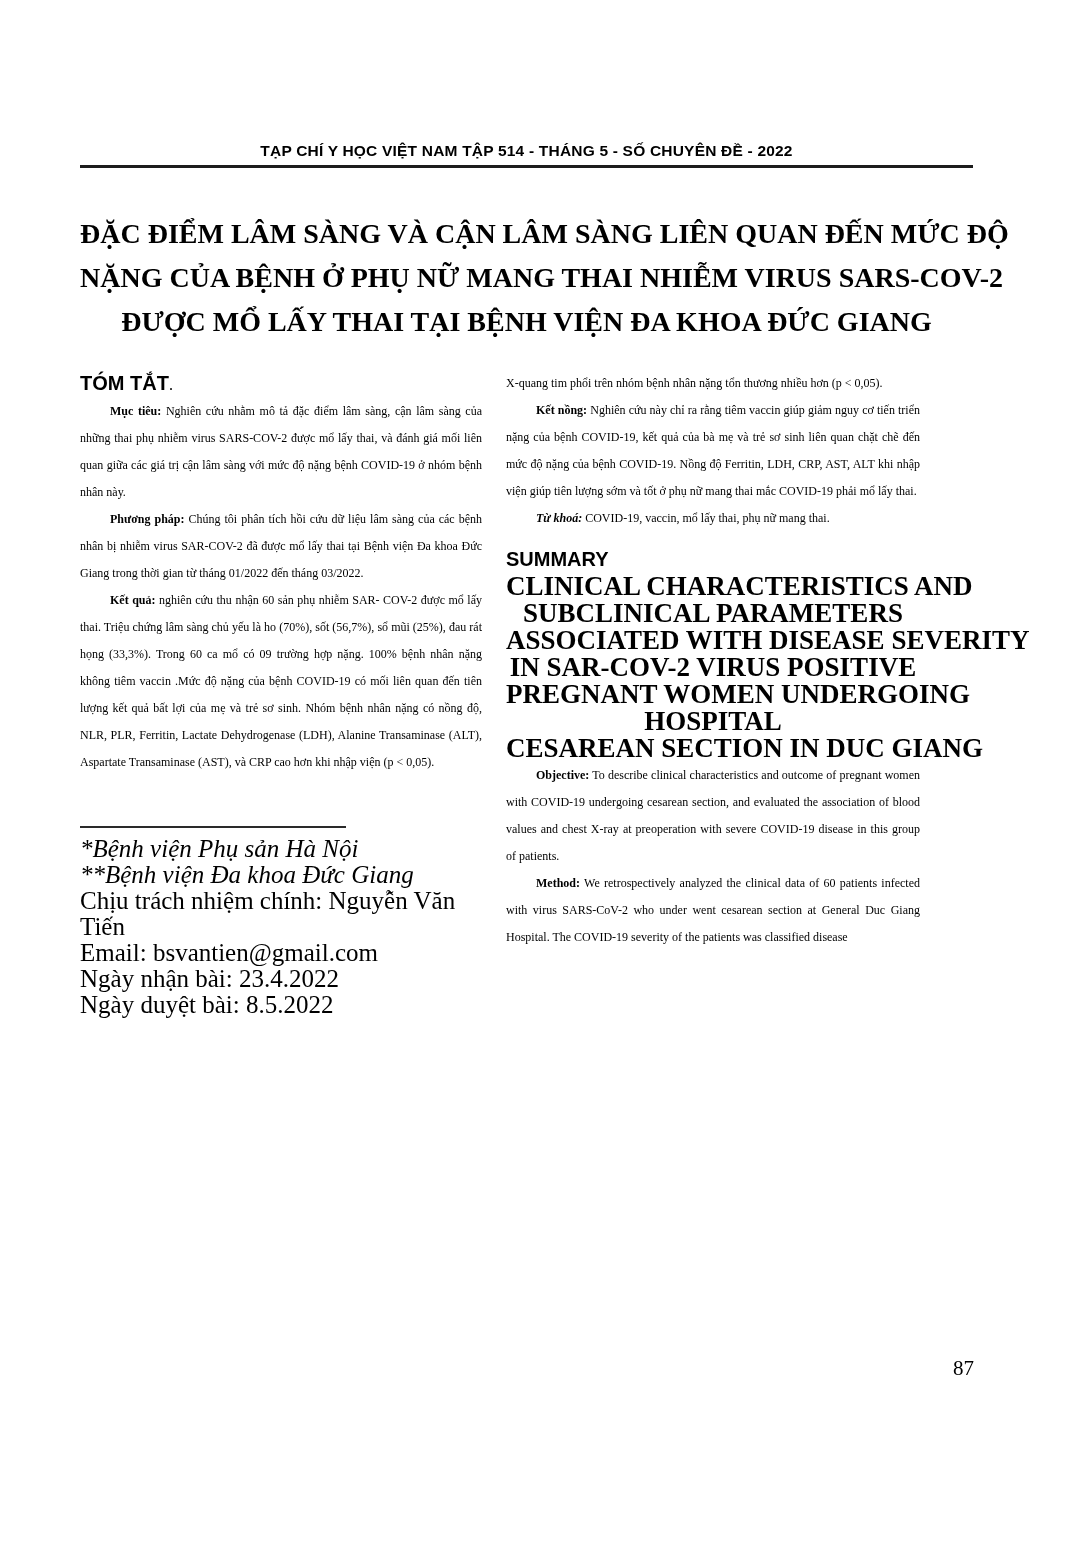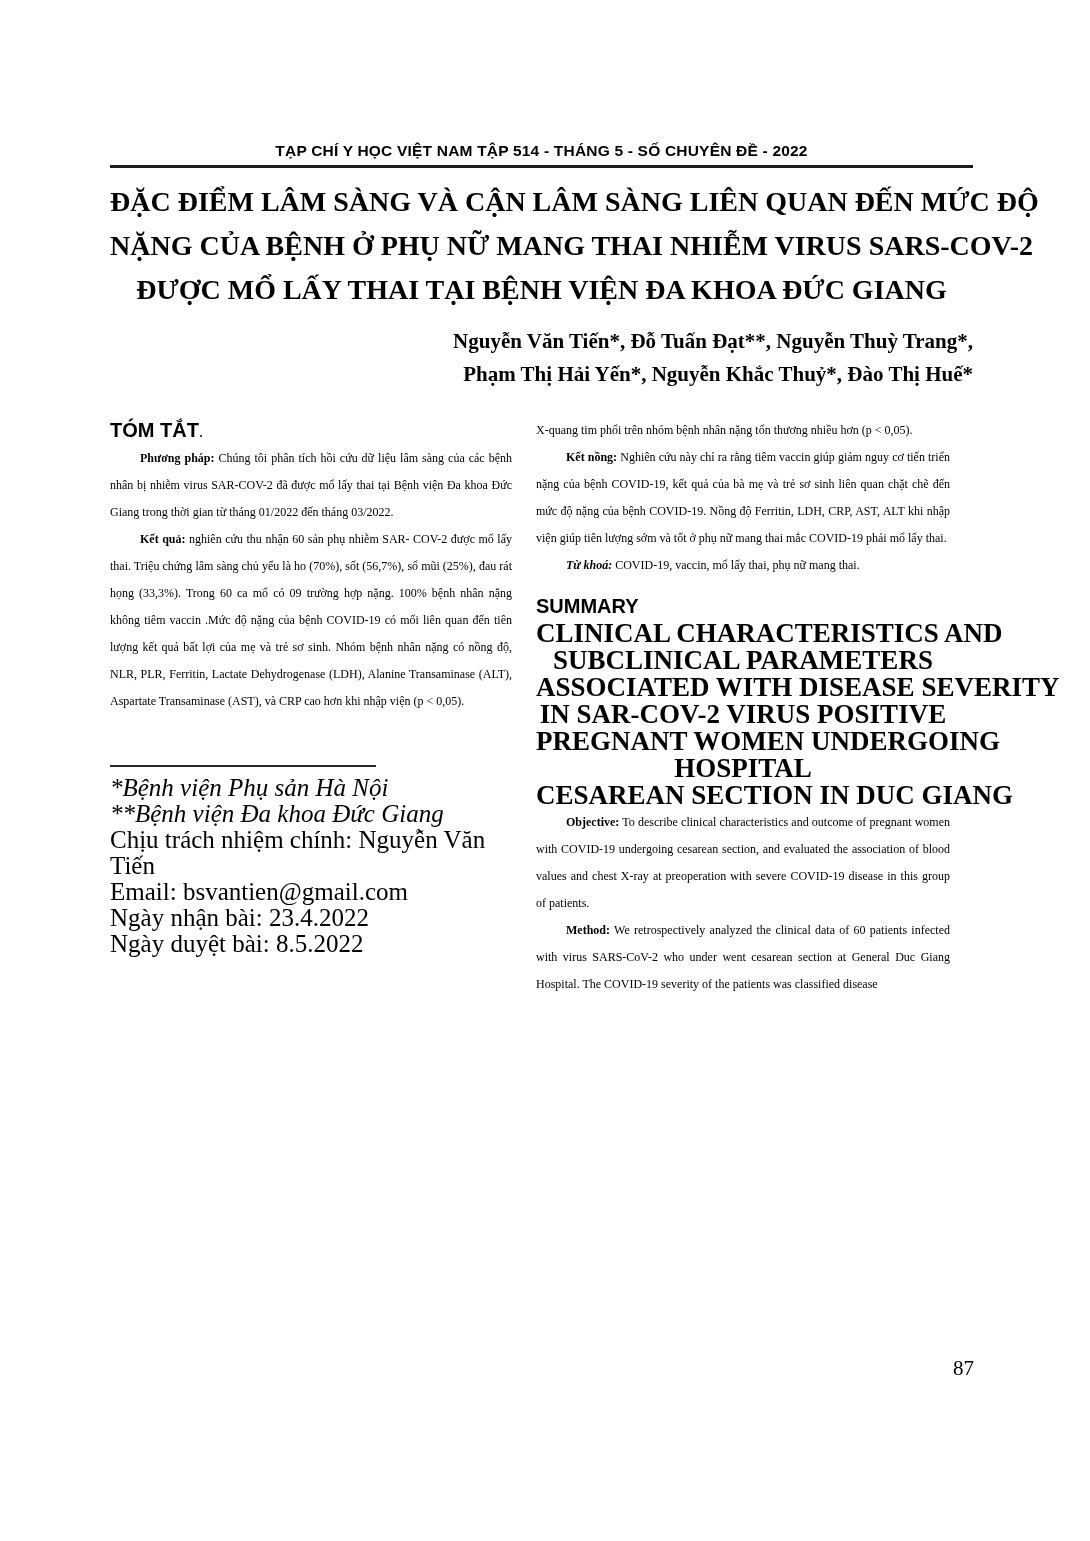--- a/index.html
+++ b/index.html
@@ -6,38 +6,38 @@
     margin: 0;
     padding: 0;
     background: #ffffff;
   }
   .page {
     position: relative;
     width: 1090px;
     height: 1541px;
     background: #ffffff;
     box-sizing: border-box;
-    padding: 142px 117px 0 110px;
+    padding: 142px 117px 0 80px;
     color: #000000;
     font-family: "Liberation Serif", "DejaVu Serif", serif;
   }
   
   .journal-head {
     text-align: center;
     font-family: "Liberation Sans", "DejaVu Sans", sans-serif;
     font-weight: bold;
     font-size: 15.5px;
     line-height: 18px;
     letter-spacing: 0.2px;
     border-bottom: 3px solid #1c1c1c;
     padding-bottom: 5px;
   }
   
   .article-title {
-    margin-top: 12px;
+    margin-top: 44px;
     text-align: center;
     font-weight: bold;
     font-size: 28px;
   }
   .article-title .t-line {
     line-height: 44px;
     white-space: nowrap;
   }
   
   .authors {
@@ -120,31 +120,28 @@
 <div class="page">
 
   <div class="journal-head">TẠP CHÍ Y HỌC VIỆT NAM TẬP 514 - THÁNG 5 - SỐ CHUYÊN ĐỀ - 2022</div>
 
   <div class="article-title">
     <div class="t-line">ĐẶC ĐIỂM LÂM SÀNG VÀ CẬN LÂM SÀNG LIÊN QUAN ĐẾN MỨC ĐỘ</div>
     <div class="t-line">NẶNG CỦA BỆNH Ở PHỤ NỮ MANG THAI NHIỄM VIRUS SARS-COV-2</div>
     <div class="t-line">ĐƯỢC MỔ LẤY THAI TẠI BỆNH VIỆN ĐA KHOA ĐỨC GIANG</div>
   </div>
 
-  <div class="authors">
-    <div class="a-line">Nguyễn Văn Tiến*, Đỗ Tuấn Đạt**, Nguyễn Thuỳ Trang*,</div>
-    <div class="a-line">Phạm Thị Hải Yến*, Nguyễn Khắc Thuỷ*, Đào Thị Huế*</div>
-  </div>
 
   <div class="columns">
 
     <div class="col-left">
 
       <h2 class="sec-heading"><span>TÓM TẮT</span><span class="dot">.</span></h2>
 
+      <p class="body-par"><b>Mục tiêu:</b> <span>Nghiên cứu nhằm mô tả đặc điểm lâm sàng, cận lâm sàng của những thai phụ nhiễm virus SARS-COV-2 được mổ lấy thai, và đánh giá mối liên quan giữa các giá trị cận lâm sàng với mức độ nặng bệnh COVID-19 ở nhóm bệnh nhân này.</span></p>
 
       <p class="body-par"><b>Phương pháp:</b> <span>Chúng tôi phân tích hồi cứu dữ liệu lâm sàng của các bệnh nhân bị nhiễm virus SAR-COV-2 đã được mổ lấy thai tại Bệnh viện Đa khoa Đức Giang trong thời gian từ tháng 01/2022 đến tháng 03/2022.</span></p>
 
       <p class="body-par"><b>Kết quả:</b> <span>nghiên cứu thu nhận 60 sản phụ nhiễm SAR- COV-2 được mổ lấy thai. Triệu chứng lâm sàng chủ yếu là ho (70%), sốt (56,7%), sổ mũi (25%), đau rát họng (33,3%). Trong 60 ca mổ có 09 trường hợp nặng. 100% bệnh nhân nặng không tiêm vaccin .Mức độ nặng của bệnh COVID-19 có mối liên quan đến tiên lượng kết quả bất lợi của mẹ và trẻ sơ sinh. Nhóm bệnh nhân nặng có nồng độ, NLR, PLR, Ferritin, Lactate Dehydrogenase (LDH), Alanine Transaminase (ALT), Aspartate Transaminase (AST), và CRP cao hơn khi nhập viện (p &lt; 0,05).</span></p>
 
       <div class="footnote">
         <div class="fn-divider"></div>
         <div class="fn-line fn-italic">*Bệnh viện Phụ sản Hà Nội</div>
         <div class="fn-line fn-italic">**Bệnh viện Đa khoa Đức Giang</div>
         <div class="fn-line">Chịu trách nhiệm chính: Nguyễn Văn Tiến</div>

